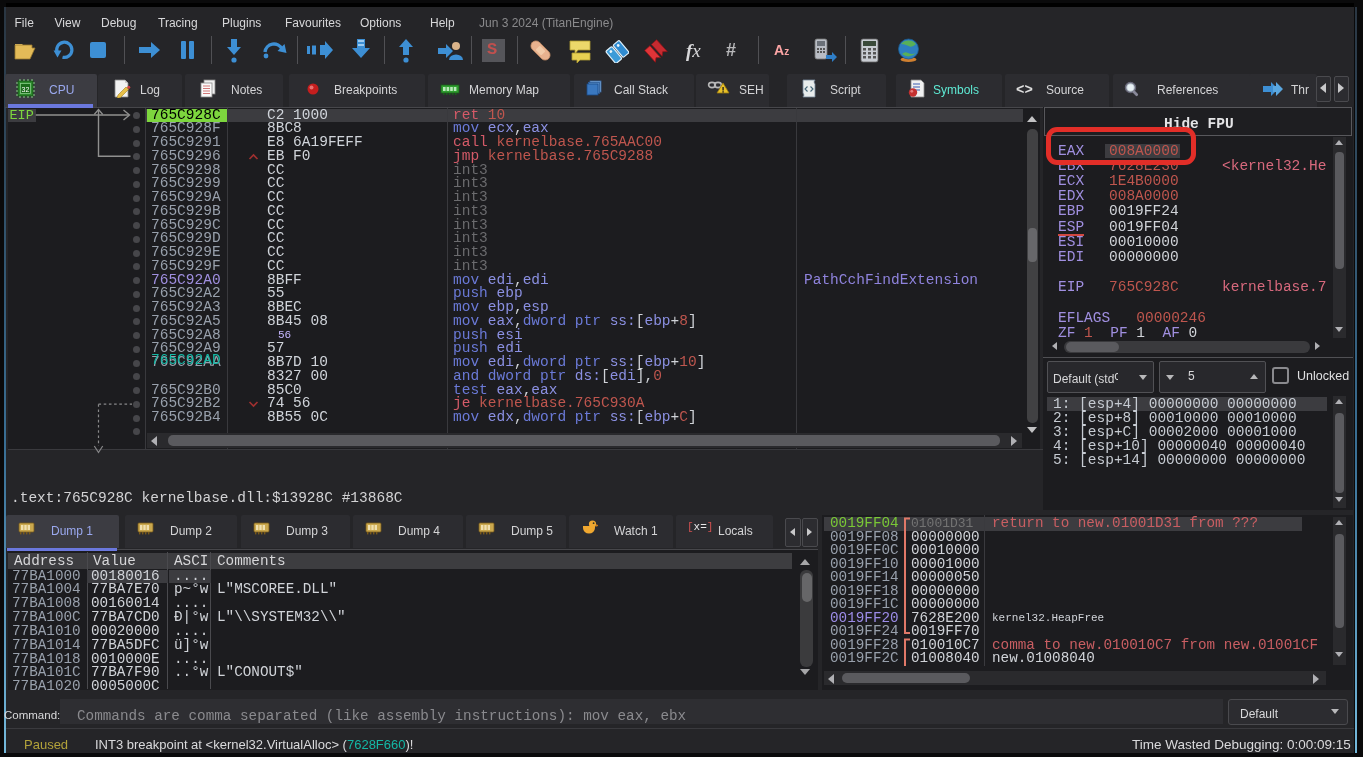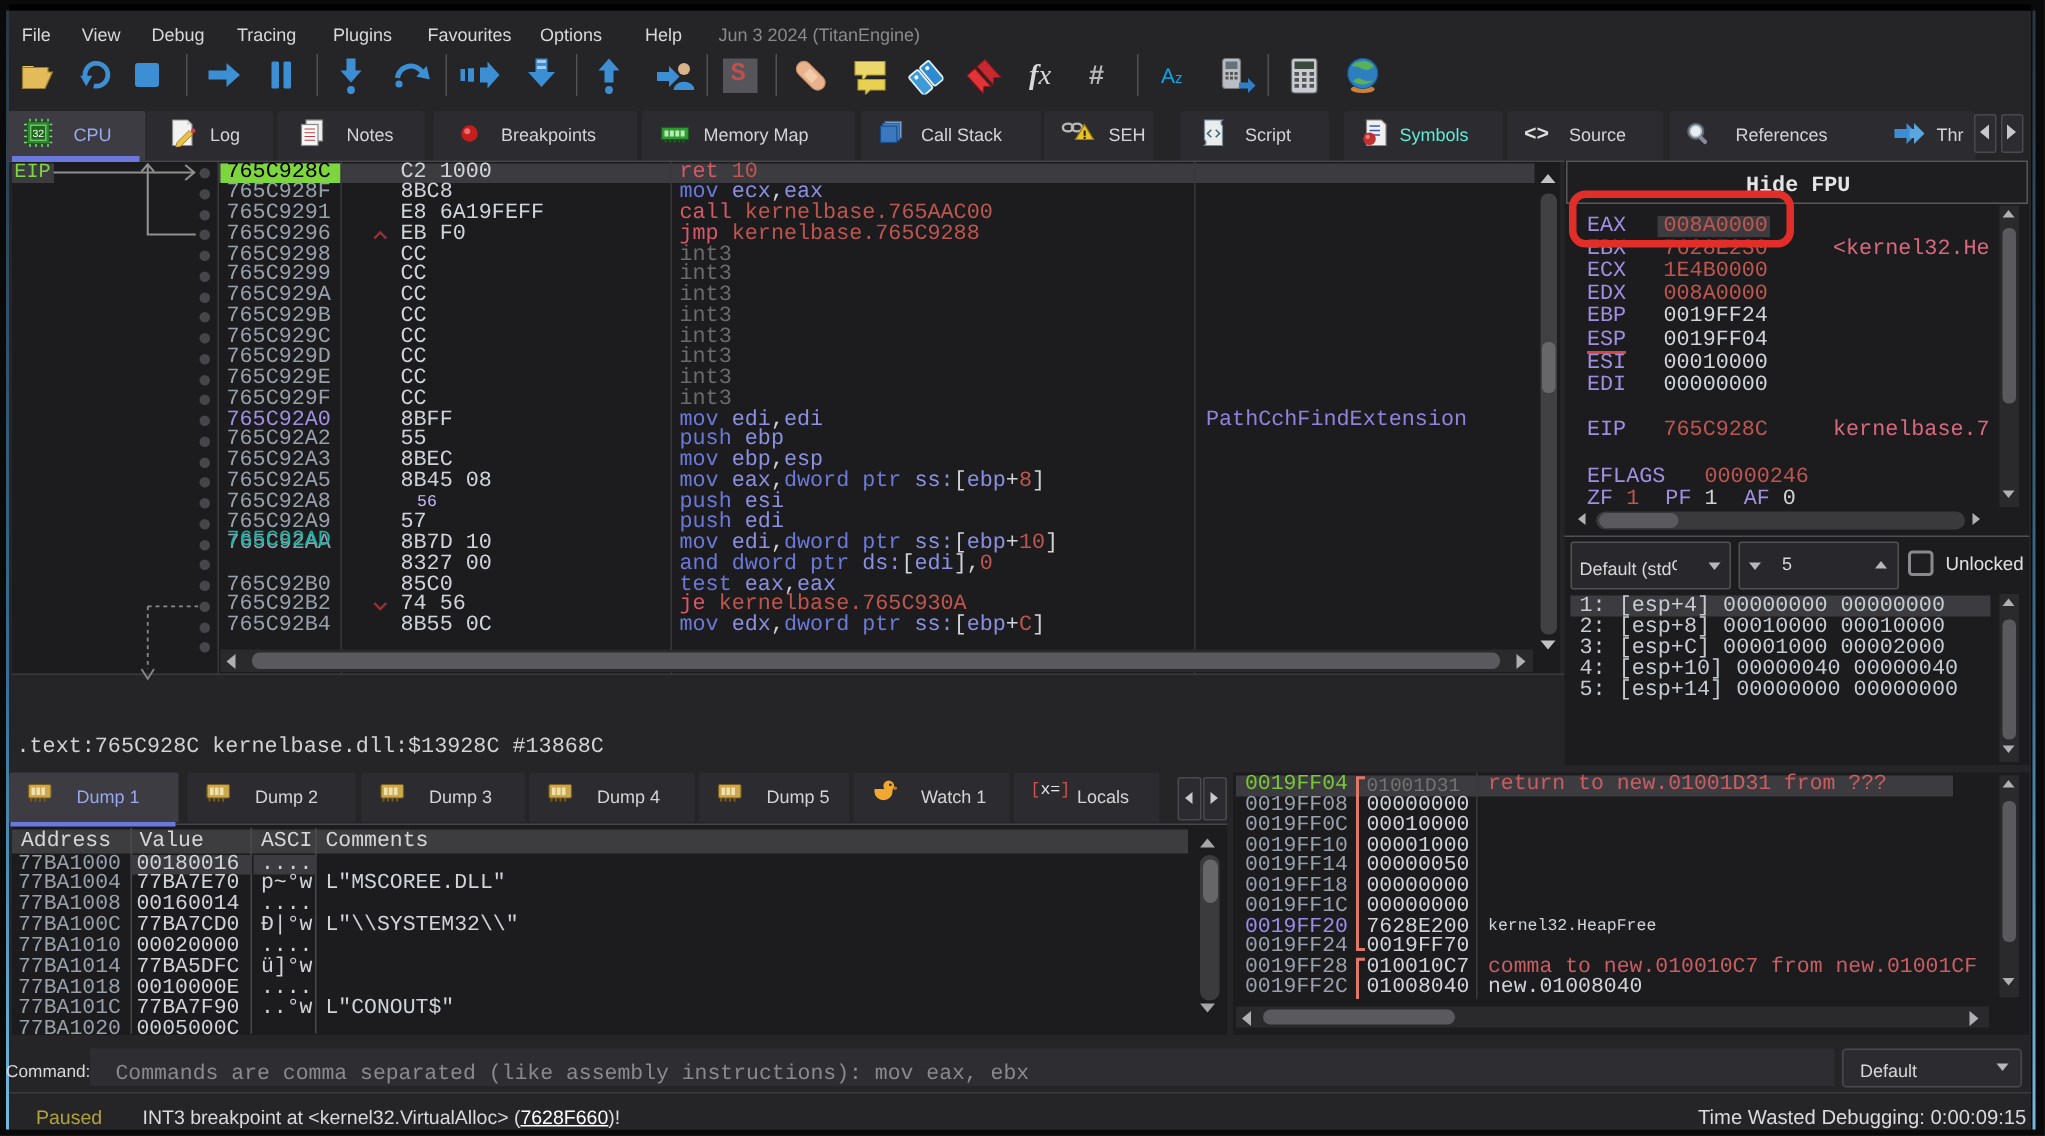--- a/index.html
+++ b/index.html
@@ -106,21 +106,21 @@
   </svg>
 <svg class="abs" style="left:644px;top:39px" width="24" height="24" viewBox="0 0 24 24">
     <g transform="rotate(-42 12 12)">
       <path d="M4 4 h7 v16 l-3.5 -3 -3.5 3z" fill="#e03438" stroke="#8e1418" stroke-width="0.7"></path>
       <path d="M13 4 h7 v16 l-3.5 -3 -3.5 3z" fill="#c62a30" stroke="#8e1418" stroke-width="0.7"></path>
     </g>
   </svg>
 <div class="abs" style="left:686px;top:40px;font-size:19px;font-style:italic;color:#d8d8da;font-family:'Liberation Serif',serif"><b>f</b>x</div>
 <div class="abs" style="left:726px;top:40px;font-size:18px;font-weight:bold;color:#b8b8ba">#</div>
 <div class="sep" style="left:758px;top:36px;height:28px"></div>
-<div class="abs" style="left:774px;top:42px;font-size:14px;font-weight:normal;color:#0ea5e9">A<span style="font-size:10px">z</span></div>
+<div class="abs" style="left:774px;top:42px;font-size:14px;font-weight:bold;color:#fca5a5">A<span style="font-size:10px">z</span></div>
 <svg class="abs" style="left:812px;top:38px" width="26" height="25" viewBox="0 0 26 25">
     <rect x="3" y="1" width="12" height="20" rx="2" fill="#b8bcc4" stroke="#777" stroke-width="0.8"></rect>
     <rect x="5" y="3" width="8" height="5" fill="#6a7078"></rect>
     <rect x="5" y="10" width="2" height="2" fill="#555"></rect>
     <rect x="8" y="10" width="2" height="2" fill="#555"></rect>
     <rect x="11" y="10" width="2" height="2" fill="#555"></rect>
     <rect x="5" y="13" width="2" height="2" fill="#555"></rect>
     <rect x="8" y="13" width="2" height="2" fill="#555"></rect>
     <rect x="11" y="13" width="2" height="2" fill="#555"></rect>
     <path d="M14 17 h6 v-3 l5 5 -5 5 v-3 h-6z" fill="#2f7ec7"></path>
@@ -432,21 +432,21 @@
 <div class="arw" style="left:1139px;top:375px;border-left:4.5px solid transparent;border-right:4.5px solid transparent;border-top:5.5px solid #b8b8ba"></div>
 <div class="abs" style="left:1159px;top:361px;width:107px;height:32px;background:#28282c;border:1px solid #515155;border-radius:2px"></div>
 <div class="arw" style="left:1166px;top:375px;border-left:4.5px solid transparent;border-right:4.5px solid transparent;border-top:5.5px solid #b8b8ba"></div>
 <div class="abs" style="left:1188px;top:369px;font-size:12px;color:#d8d8da">5</div>
 <div class="arw" style="left:1250px;top:374px;border-left:4.5px solid transparent;border-right:4.5px solid transparent;border-bottom:5.5px solid #b8b8ba"></div>
 <div class="abs" style="left:1272px;top:367px;width:17px;height:17px;border:2px solid #8a8a8e;border-radius:3px;background:#1e1e21"></div>
 <div class="abs" style="left:1297px;top:369px;font-size:12.5px;color:#e0e0e2">Unlocked</div>
 <div class="srow" style="left:1047px;top:396.5px;width:280px;height:14px"></div>
 <div class="abs mono" style="left:1053px;top:396.5px;font-size:14.5px;line-height:14.2px;color:#c6cbd2">1: [esp+4] 00000000 00000000</div>
 <div class="abs mono" style="left:1053px;top:410.7px;font-size:14.5px;line-height:14.2px;color:#c6cbd2">2: [esp+8] 00010000 00010000</div>
-<div class="abs mono" style="left:1053px;top:424.9px;font-size:14.5px;line-height:14.2px;color:#c6cbd2">3: [esp+C] 00001000 00002000</div>
+<div class="abs mono" style="left:1053px;top:424.9px;font-size:14.5px;line-height:14.2px;color:#c6cbd2">3: [esp+C] 00002000 00001000</div>
 <div class="abs mono" style="left:1053px;top:439.1px;font-size:14.5px;line-height:14.2px;color:#c6cbd2">4: [esp+10] 00000040 00000040</div>
 <div class="abs mono" style="left:1053px;top:453.3px;font-size:14.5px;line-height:14.2px;color:#c6cbd2">5: [esp+14] 00000000 00000000</div>
 <div class="sb" style="left:1333px;top:396px;width:13px;height:112px"></div>
 <div class="arw" style="left:1335px;top:399px;border-left:4.5px solid transparent;border-right:4.5px solid transparent;border-bottom:5.5px solid #b0b0b4"></div>
 <div class="arw" style="left:1335px;top:497px;border-left:4.5px solid transparent;border-right:4.5px solid transparent;border-top:5.5px solid #b0b0b4"></div>
 <div class="sbt" style="left:1335px;top:413px;width:9px;height:80px;border-radius:4px"></div>
 <div class="dtab" style="left:6px;width:113px;background:#3c3c42"></div>
 <svg class="abs" style="left:18px;top:521px" width="17" height="15" viewBox="0 0 17 15">
     <rect x="1" y="2" width="15" height="9" rx="1" fill="#caa84e" stroke="#7a5a1a" stroke-width="0.8"></rect>
     <g fill="#f0e0b0">
@@ -633,13 +633,13 @@
 <div class="abs" style="left:6px;top:690px;width:812px;height:7px;background:#252528;z-index:2"></div>
 <div class="abs" style="left:6px;top:697px;width:1348px;height:29px;background:#252528"></div>
 <div class="abs" style="left:4px;top:709px;font-size:11.5px;color:#d8d8da;z-index:3">Command:</div>
 <div class="abs" style="left:60px;top:699px;width:1163px;height:25px;background:#2e2e32"></div>
 <div class="abs mono" style="left:77px;top:708px;font-size:14.3px;color:#8a8a8e">Commands are comma separated (like assembly instructions): mov eax, ebx</div>
 <div class="abs" style="left:1228px;top:699px;width:120px;height:26px;background:#2c2c30;border:1px solid #4a4a4e;border-radius:3px"></div>
 <div class="abs" style="left:1240px;top:707px;font-size:12px;color:#d8d8da">Default</div>
 <div class="arw" style="left:1331px;top:709px;border-left:4.5px solid transparent;border-right:4.5px solid transparent;border-top:5.5px solid #b8b8ba"></div>
 <div class="abs" style="left:6px;top:728px;width:1348px;height:25px;background:#252528;border-top:1px solid #3a3a3e"></div>
 <div class="abs" style="left:24px;top:737px;font-size:13px;color:#b2a23a">Paused</div>
-<div class="abs" style="left:95px;top:737px;font-size:13px;color:#dadadc">INT3 breakpoint at &lt;kernel32.VirtualAlloc&gt; (<span style="color:#ffffff;text-decoration:underline">7628F660</span>)!</div>
+<div class="abs" style="left:95px;top:737px;font-size:13px;color:#dadadc">INT3 breakpoint at &lt;kernel32.VirtualAlloc&gt; (<span style="color:#14b8a6;">7628F660</span>)!</div>
 <div class="abs" style="left:1132px;top:737px;font-size:13.5px;color:#dadadc">Time Wasted Debugging: 0:00:09:15</div>
 </body></html>

